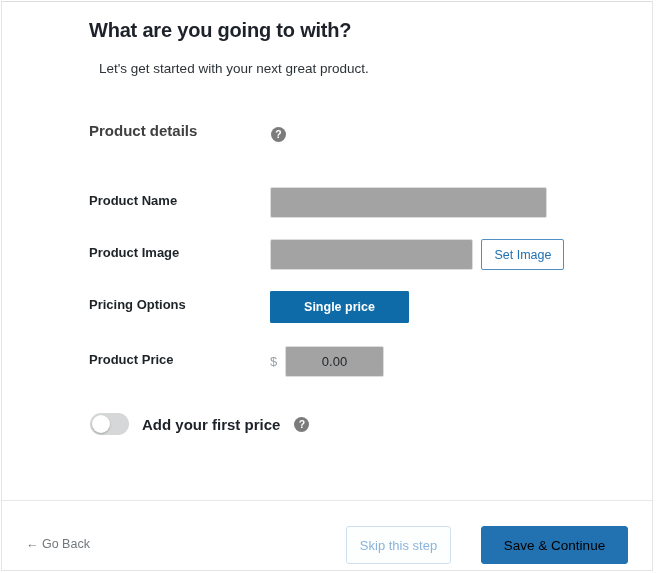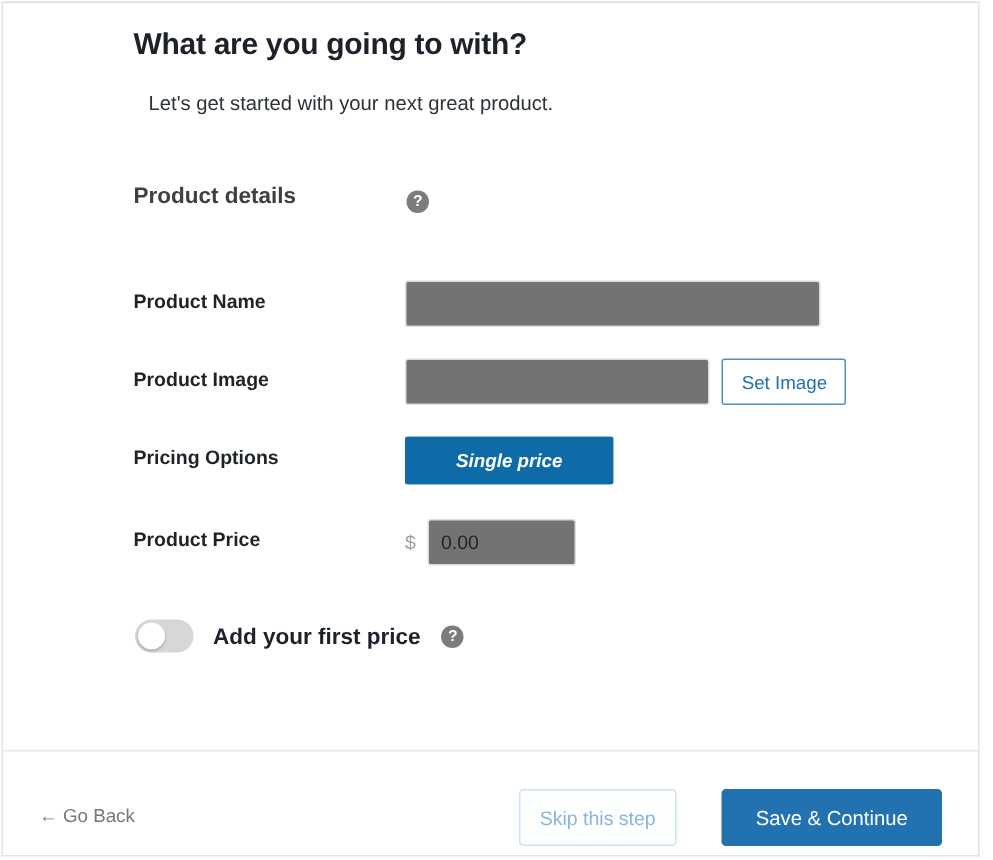--- a/index.html
+++ b/index.html
@@ -91,26 +91,27 @@
   .control {
     position: absolute;
     left: 181px;
     top: 0;
   }
   .text-input {
     box-sizing: border-box;
     height: 31px;
     border: 1px solid #dcdcdc;
     border-radius: 2px;
-    background: #737373;
+    background: #a3a3a3;
     font-size: 13px;
     color: #1d2327;
     padding: 0 8px;
     font-family: "Liberation Sans", sans-serif;
     outline: none;
+    text-align: center;
   }
   .text-input::placeholder { color: #a7aaad; }
   .input-name { width: 277px; }
   .input-image { width: 203px; }
   .input-price { width: 99px; }
   .btn-set-image {
     box-sizing: border-box;
     height: 31px;
     padding: 0 12px;
     margin-left: 4px;
@@ -131,21 +132,20 @@
   .seg-btn {
     box-sizing: border-box;
     width: 139px;
     height: 32px;
     border: 1px solid #dcdcdc;
     background: #f1f1f1;
     color: #1d2327;
     font-size: 12.5px;
     font-family: "Liberation Sans", sans-serif;
     cursor: pointer;
-    font-style: italic;
   }
   .seg-btn.active {
     background: #0e6ba8;
     border-color: #0e6ba8;
     color: #ffffff;
     font-weight: bold;
   }
   .seg-btn + .seg-btn { border-left: none; }
   .currency {
     position: absolute;
@@ -224,21 +224,21 @@
   .btn-save {
     position: absolute;
     left: 479px;
     top: 25px;
     width: 147px;
     height: 38px;
     box-sizing: border-box;
     border: 1px solid #2271b1;
     border-radius: 3px;
     background: #2271b1;
-    color: #ffffff;
+    color: #000000;
     font-size: 13.5px;
     font-family: "Liberation Sans", sans-serif;
     cursor: pointer;
   }
 </style>
 </head>
 <body>
 
 <div class="card">
 

